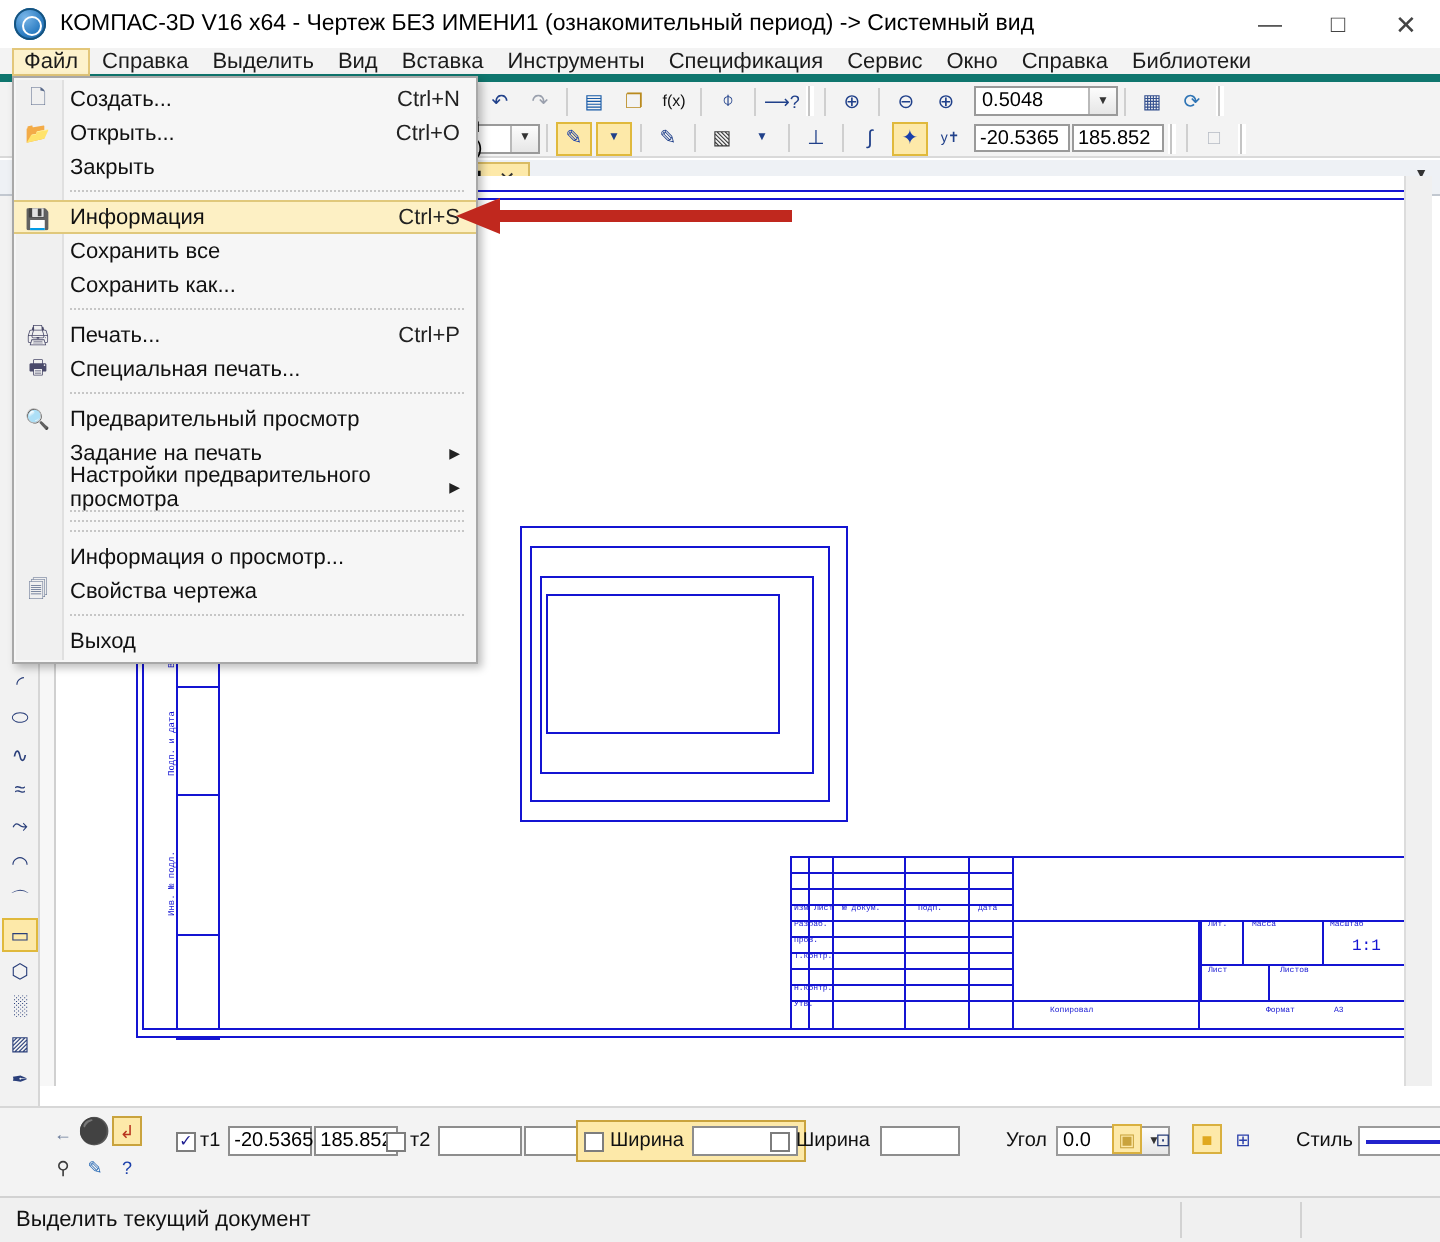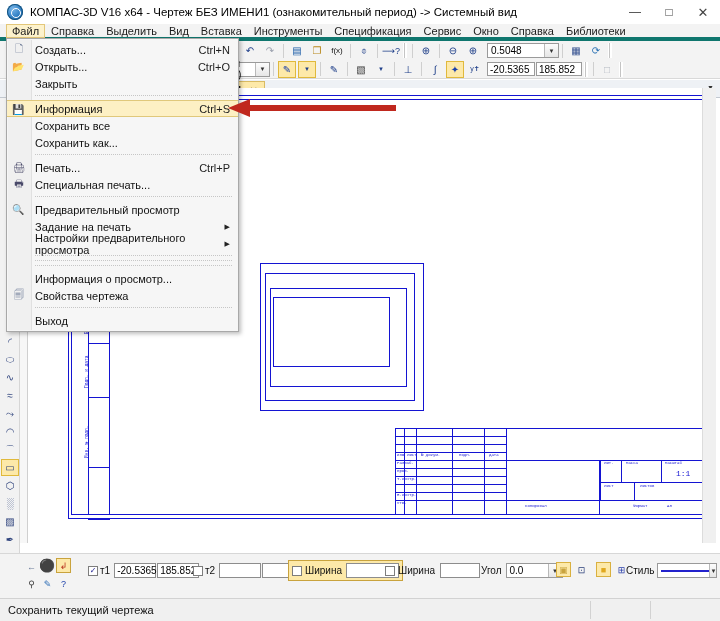--- a/index.html
+++ b/index.html
@@ -183,21 +183,21 @@
   .pfield {
     height: 15px; border: 1px solid #8d8d8d; background: #ffffff;
     font-size: 10px; display: flex; align-items: center; padding: 0 2px;
     box-sizing: border-box; color: #000;
   }
   .pcheck {
     width: 10px; height: 10px; border: 1px solid #7d7d7d; background: #fff;
     display: inline-flex; align-items: center; justify-content: center;
     font-size: 8px; color: #1a1a8f; box-sizing: border-box;
   }
-  .plab { font-size: 10px; color: #111; }
+  .plab { font-size: 10px; color: #111; margin-left: 22px; }
   .pgroup { position: absolute; display: flex; align-items: center; }
   .hl-box {
     background: #fde9a9; border: 1px solid #c9a33d; box-sizing: border-box;
   }
   .pbtn {
     width: 15px; height: 15px; display: flex; align-items: center; justify-content: center;
     font-size: 9px; color: #2a3f7a; box-sizing: border-box;
   }
   .pbtn.hl { background: #fde9a9; border: 1px solid #d9b03f; }
 
@@ -545,18 +545,18 @@
       <span class="tcombo" style="width:60px;margin-left:3px;position:relative">
         <span class="val"></span>
         <span style="position:absolute;left:3px;top:6px;width:48px;height:2px;background:#2222cc"></span>
         <span class="arrow" style="width:6px">▼</span>
       </span>
     </div>
 
   </div>
 
   <div class="statusbar">
-    <span class="status-text">Сохранить текущий чертежа</span>
+    <span class="status-text">Выделить текущий документ</span>
     <span class="status-cell" style="left:590px; width:60px;"></span>
     <span class="status-cell" style="left:650px; width:70px;"></span>
   </div>
 
 </div>
 
 </body></html>

